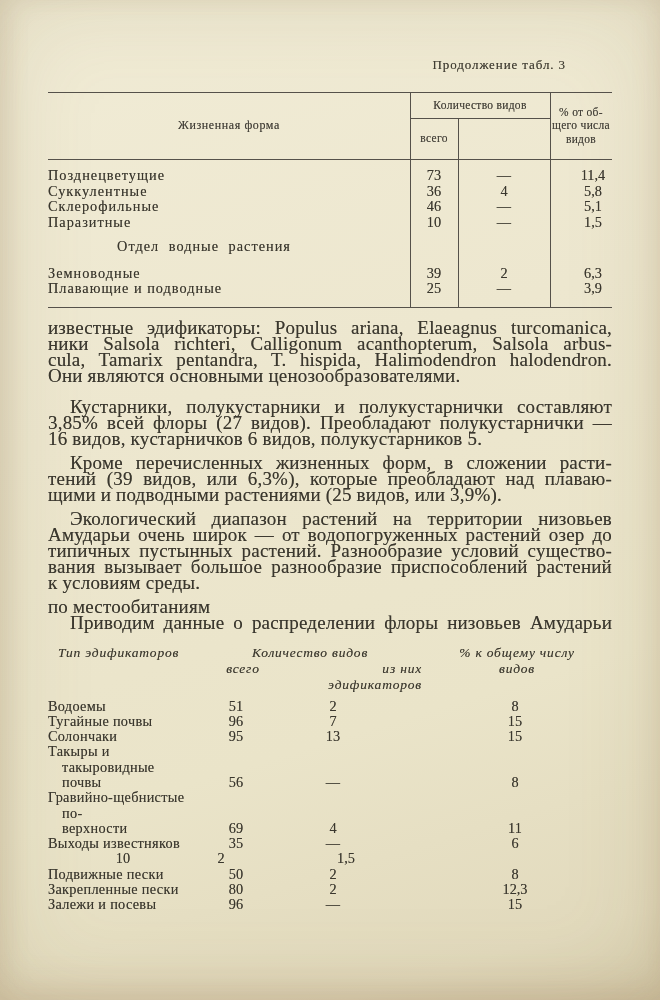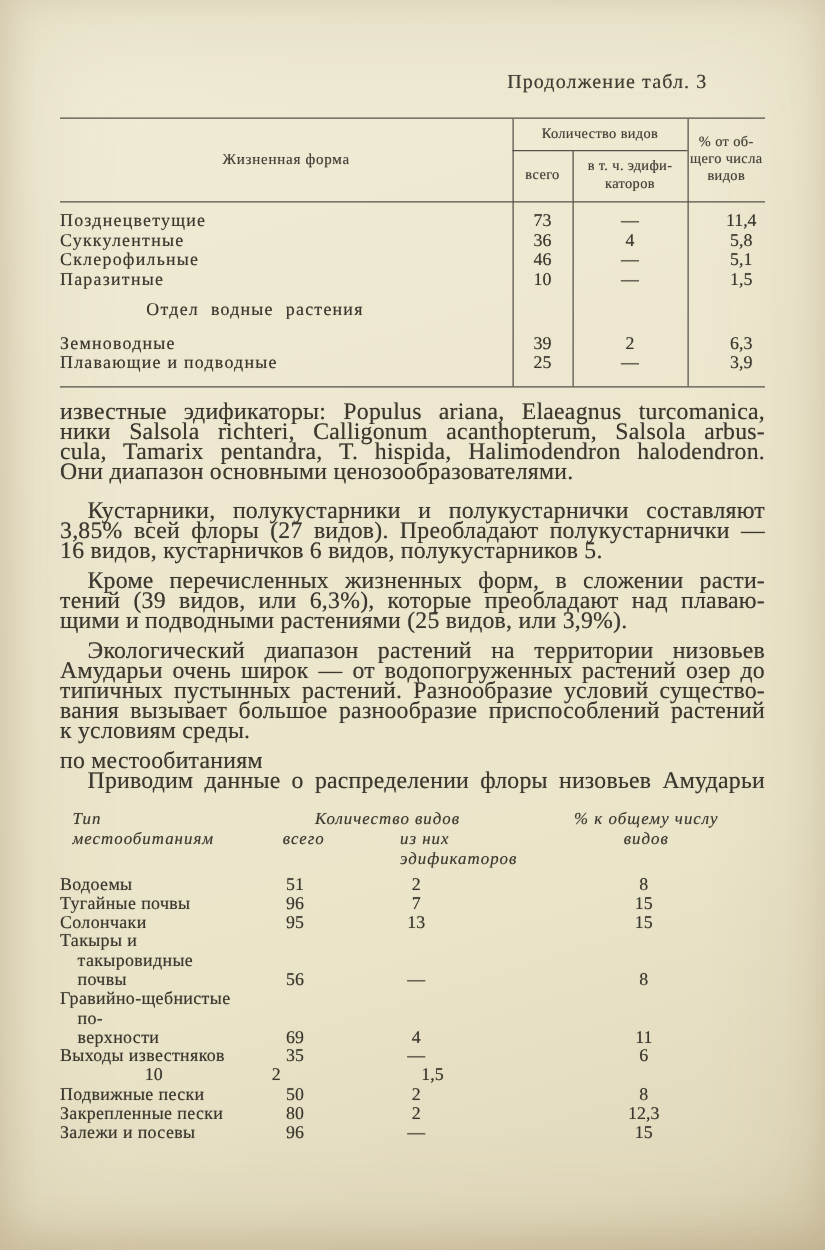--- a/index.html
+++ b/index.html
@@ -13,21 +13,21 @@
     color:#3a372e;
   }
   .content {
     position:absolute; left:48px; top:0; width:564px;
     text-shadow:0 0 .6px rgba(56,52,42,.55);
   }
 
   
   .header-note {
     margin-top:57px; text-align:right; padding-right:46px;
-    font-size:16px; letter-spacing:.9px; color:#403d33;
+    font-size:13px; letter-spacing:.9px; color:#403d33;
   }
 
   
   .table1 {
     position:relative; margin-top:19px;
     border-top:1px solid #55514a; border-bottom:1px solid #55514a;
   }
   .t1-vline { position:absolute; width:1px; background:#55514a; top:0; bottom:0; }
   .v1 { left:362px; }
   .v2 { left:410px; top:25px; }
@@ -64,21 +64,21 @@
 
   
   .table2 { margin-top:14px; font-size:14.3px; }
   .it { font-style:italic; }
   .t2-head { display:flex; font-size:13.5px; letter-spacing:.8px; line-height:16px; color:#3d3a30; }
   .t2-h1 { width:150px; padding-left:10px; }
   .t2-hmid { width:224px; }
   .t2-hmid-title { text-align:center; }
   .t2-hmid-sub { display:flex; }
   .t2-hs-total { width:76px; text-align:center; padding-left:14px; }
-  .t2-hs-edif { width:148px; text-align:left; padding-left:46px; }
+  .t2-hs-edif { width:148px; text-align:right; padding-left:46px; }
   .t2-h4 { width:190px; text-align:center; line-height:16px; }
   .t2-body { margin-top:6px; }
   .t2-row { display:grid; grid-template-columns:150px 76px 148px 190px; align-items:end; line-height:15.3px; }
   .t2-label { white-space:pre-line; padding-left:14px; text-indent:-14px; letter-spacing:.3px; }
   .t2-num { text-align:center; }
   .t2-num.edif { padding-right:30px; }
   .t2-num.pct { padding-right:4px; }
 </style>
 </head>
 <body>
@@ -93,22 +93,20 @@
       <div class="t1-vline v2"></div>
       <div class="t1-vline v3"></div>
       <div class="t1-subrule"></div>
 
       <div class="t1-head">
         <div class="h-c1 t1-hcell">Жизненная форма</div>
         <div class="h-group">
           <div class="h-group-title t1-hcell">Количество видов</div>
           <div class="h-sub">
             <div class="h-c2 t1-hcell">всего</div>
-            <div class="h-c3 t1-hcell pre">в т. ч. эдифи-
-каторов</div>
           </div>
         </div>
         <div class="h-c4 t1-hcell pre">% от об-
 щего числа
 видов</div>
       </div>
 
       <div class="t1-body" id="t1-body">
           <div class="t1-row">
             <div class="t1-c1">Позднецветущие</div>
@@ -153,21 +151,21 @@
             <div class="t1-c4">3,9</div>
           </div>
         </div>
     </div>
 
     <div class="bodytext" id="bodytext">
         <div class="para">
           <div class="line">известные эдификаторы: Populus ariana, Elaeagnus turcomanica,</div>
           <div class="line">ники Salsola richteri, Calligonum acanthopterum, Salsola arbus-</div>
           <div class="line">cula, Tamarix pentandra, T. hispida, Halimodendron halodendron.</div>
-          <div class="line last">Они диапазон основными ценозообразователями.</div>
+          <div class="line last">Они являются основными ценозообразователями.</div>
         </div>
         <div class="para gap-lg">
           <div class="line indent">Кустарники, полукустарники и полукустарнички составляют</div>
           <div class="line">3,85% всей флоры (27 видов). Преобладают полукустарнички —</div>
           <div class="line last">16 видов, кустарничков 6 видов, полукустарников 5.</div>
         </div>
         <div class="para gap">
           <div class="line indent">Кроме перечисленных жизненных форм, в сложении расти-</div>
           <div class="line">тений (39 видов, или 6,3%), которые преобладают над плаваю-</div>
           <div class="line last">щими и подводными растениями (25 видов, или 3,9%).</div>
@@ -180,21 +178,21 @@
           <div class="line last">к условиям среды.</div>
         </div>
         <div class="para gap">
           <div class="line last">по местообитаниям</div>
           <div class="line indent">Приводим данные о распределении флоры низовьев Амударьи</div>
         </div>
       </div>
 
     <div class="table2">
       <div class="t2-head">
-        <div class="t2-h1 it">Тип местообитаниям</div>
+        <div class="t2-h1 it">Тип эдификаторов</div>
         <div class="t2-hmid">
           <div class="t2-hmid-title it">Количество видов</div>
           <div class="t2-hmid-sub">
             <div class="t2-hs-total it">всего</div>
             <div class="t2-hs-edif it">из них эдификаторов</div>
           </div>
         </div>
         <div class="t2-h4 it pre">% к общему числу
 видов</div>
       </div>

